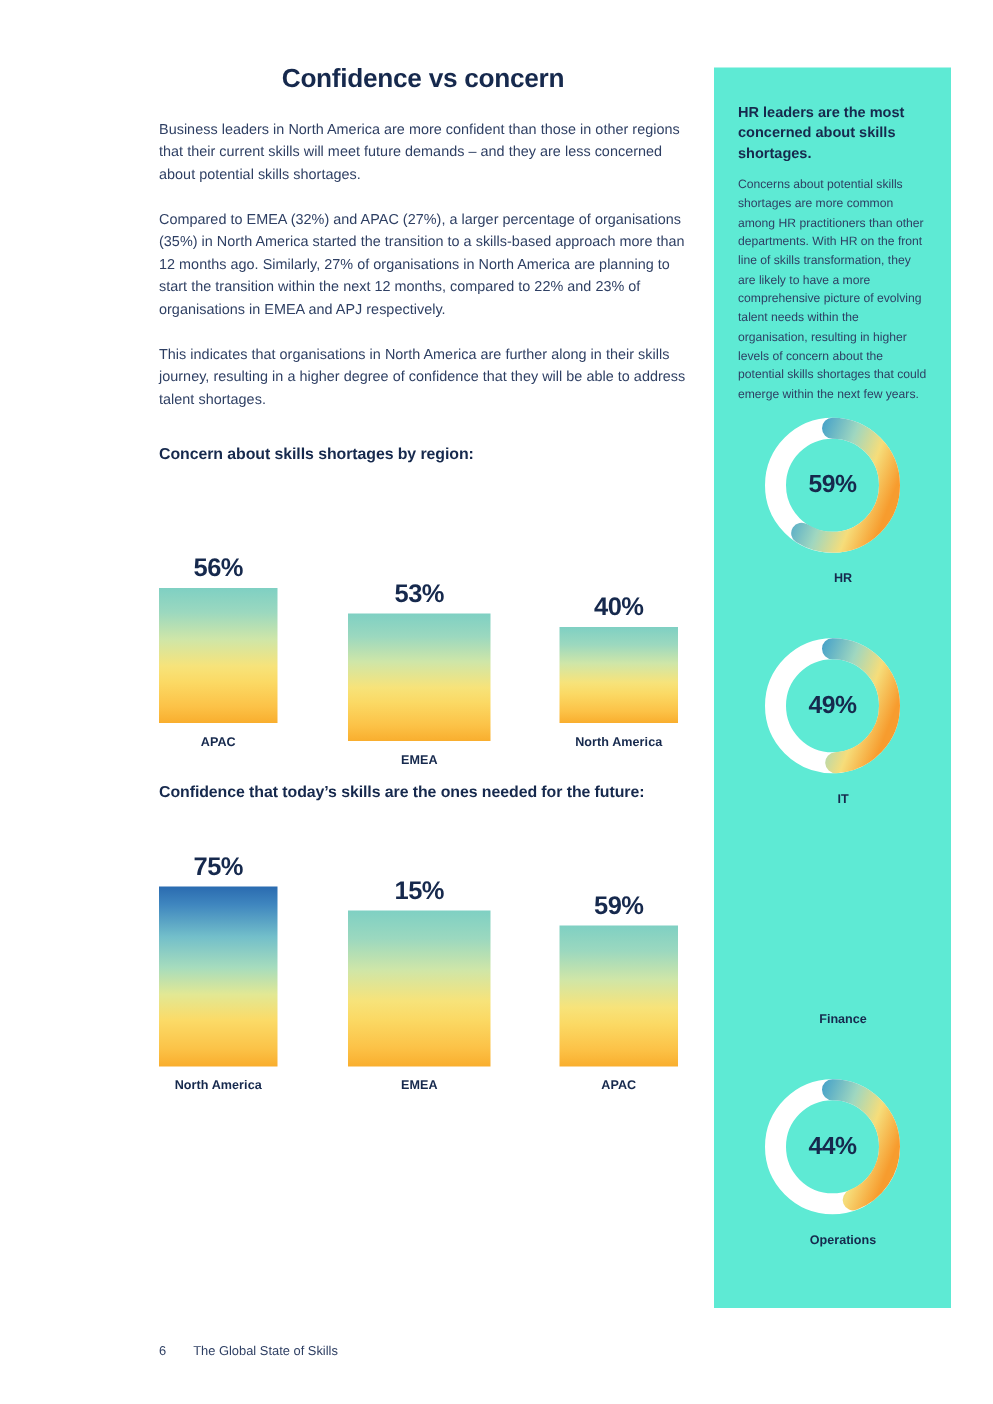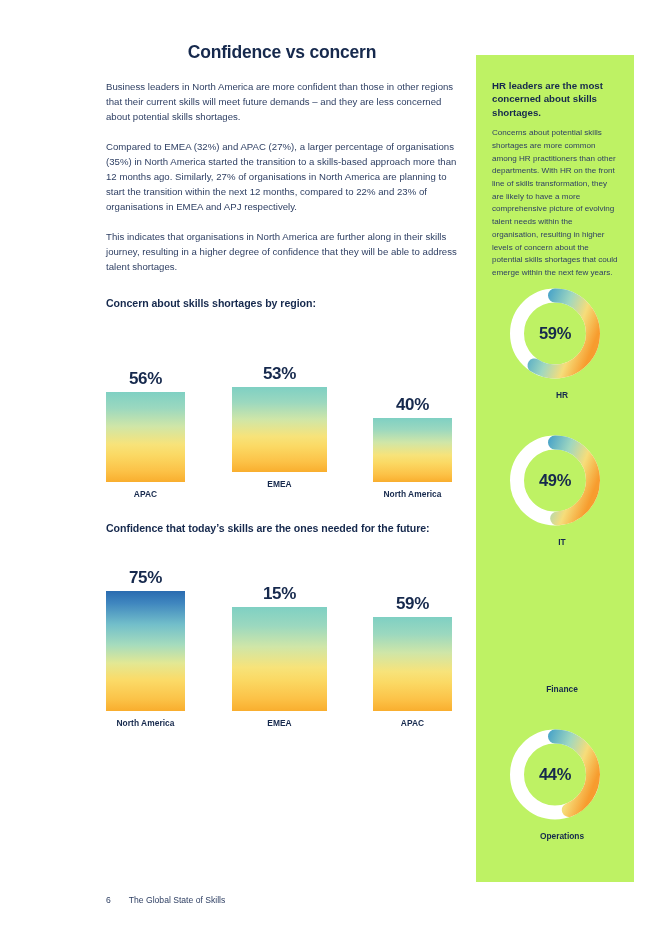--- a/index.html
+++ b/index.html
@@ -73,23 +73,23 @@
   }
   .grad-blue{
     background:linear-gradient(to bottom,
       #2a6bb0 0%, #3f86bf 10%, #73bfca 28%, #a6dcbd 45%,
       #e2e894 60%, #fbdb68 74%, #fbc348 90%, #f9ad2d 100%);
   }
 
   
   .sidebar{
     position:absolute;
-    left:476px; top:55px;
+    left:476px; top:45px;
     width:158px; height:827px;
-    background:#bef264;
+    background:#5eead4;
   }
   .side-inner{padding:24px 16px 0 16px;}
   .side-heading{
     font-size:9.7px;
     font-weight:bold;
     line-height:13.4px;
     color:#16294d;
     margin:0 0 8px 0;
   }
   .side-body{
@@ -159,21 +159,21 @@
   </div>
 
   <div class="chart-block" id="chart1" style="top:296px;width:352px;">
     <div class="chart-title">Concern about skills shortages by region:</div>
     <div class="bars" id="chart1-bars" style="height:180px;">
         <div class="bar-group" style="left: 0px; width: 79px; top: 48px;">
           <div class="bar-value">56%</div>
           <div class="bar-rect grad-teal" style="height: 90px;"></div>
           <div class="bar-label">APAC</div>
         </div>
-        <div class="bar-group" style="left: 126px; width: 95px; top: 43px;">
+        <div class="bar-group" style="left: 126px; width: 95px; top: 65px;">
           <div class="bar-value">53%</div>
           <div class="bar-rect grad-teal" style="height: 85px;"></div>
           <div class="bar-label">EMEA</div>
         </div>
         <div class="bar-group" style="left: 267px; width: 79px; top: 74px;">
           <div class="bar-value">40%</div>
           <div class="bar-rect grad-teal" style="height: 64px;"></div>
           <div class="bar-label">North America</div>
         </div>
       </div>

